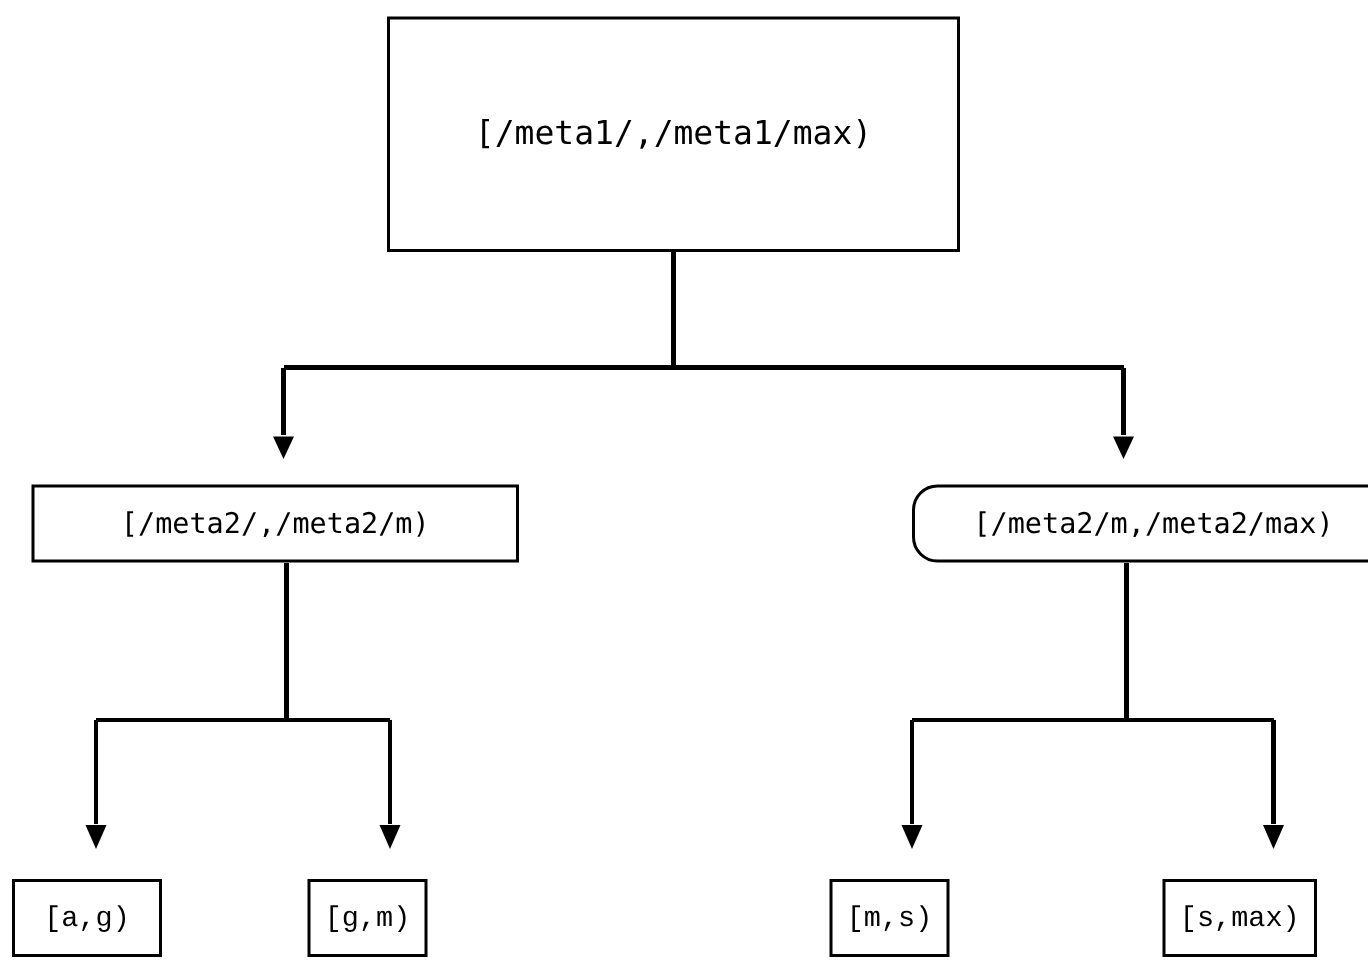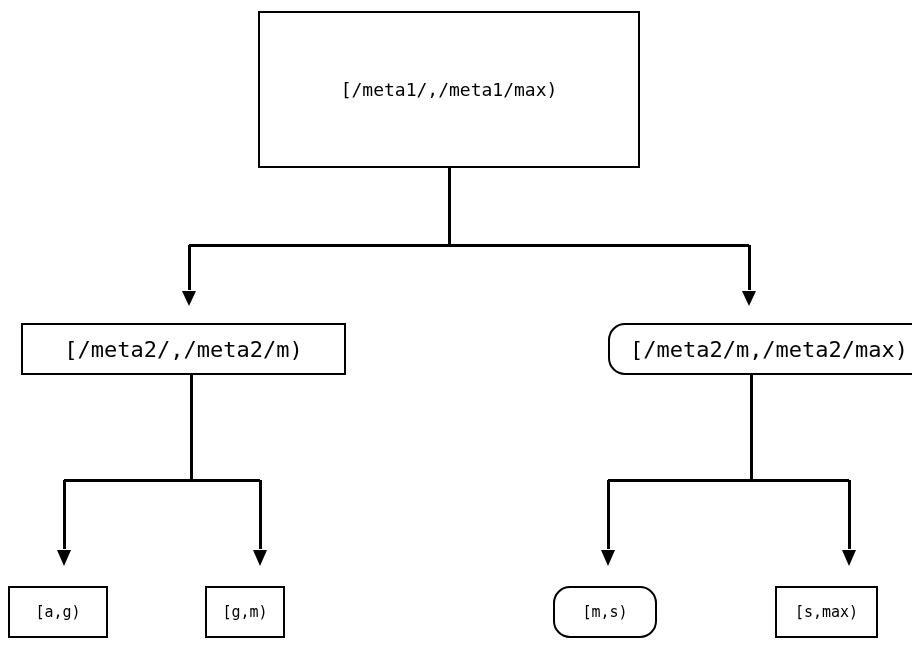--- a/index.html
+++ b/index.html
@@ -37,43 +37,43 @@
     white-space: pre;
     letter-spacing: 0px;
     color: #000000;
   }
   .node-root {
     left: 258px;
     top: 11px;
     width: 382px;
     height: 157px;
   }
-  .node-root .node-label { font-size: 18px; }
+  .node-root .node-label { font-size: 22px; }
   .node-mid {
     top: 323px;
     height: 52px;
   }
-  .node-mid .node-label { font-size: 22px; }
+  .node-mid .node-label { font-size: 19px; }
   .node-mid-left {
     left: 21px;
     width: 325px;
   }
   .node-mid-right {
     left: 608px;
     width: 322px;
     border-radius: 17px;
   }
   .node-leaf {
     top: 586px;
     height: 52px;
   }
-  .node-leaf .node-label { font-size: 15px; }
+  .node-leaf .node-label { font-size: 19px; font-family: Liberation Mono, monospace; }
   .node-leaf-1 { left: 8px;   width: 100px; }
   .node-leaf-2 { left: 205px; width: 80px; }
-  .node-leaf-3 { left: 553px; width: 104px; border-radius: 17px; }
+  .node-leaf-3 { left: 553px; width: 80px; }
   .node-leaf-4 { left: 775px; width: 103px; }
 </style>
 </head>
 <body>
 
 <div id="diagram-root">
 
   <svg id="edge-layer" viewBox="0 0 912 652" width="912" height="652" xmlns="http://www.w3.org/2000/svg">
     <g stroke="#000000" stroke-width="3" fill="none" shape-rendering="crispEdges">
 

